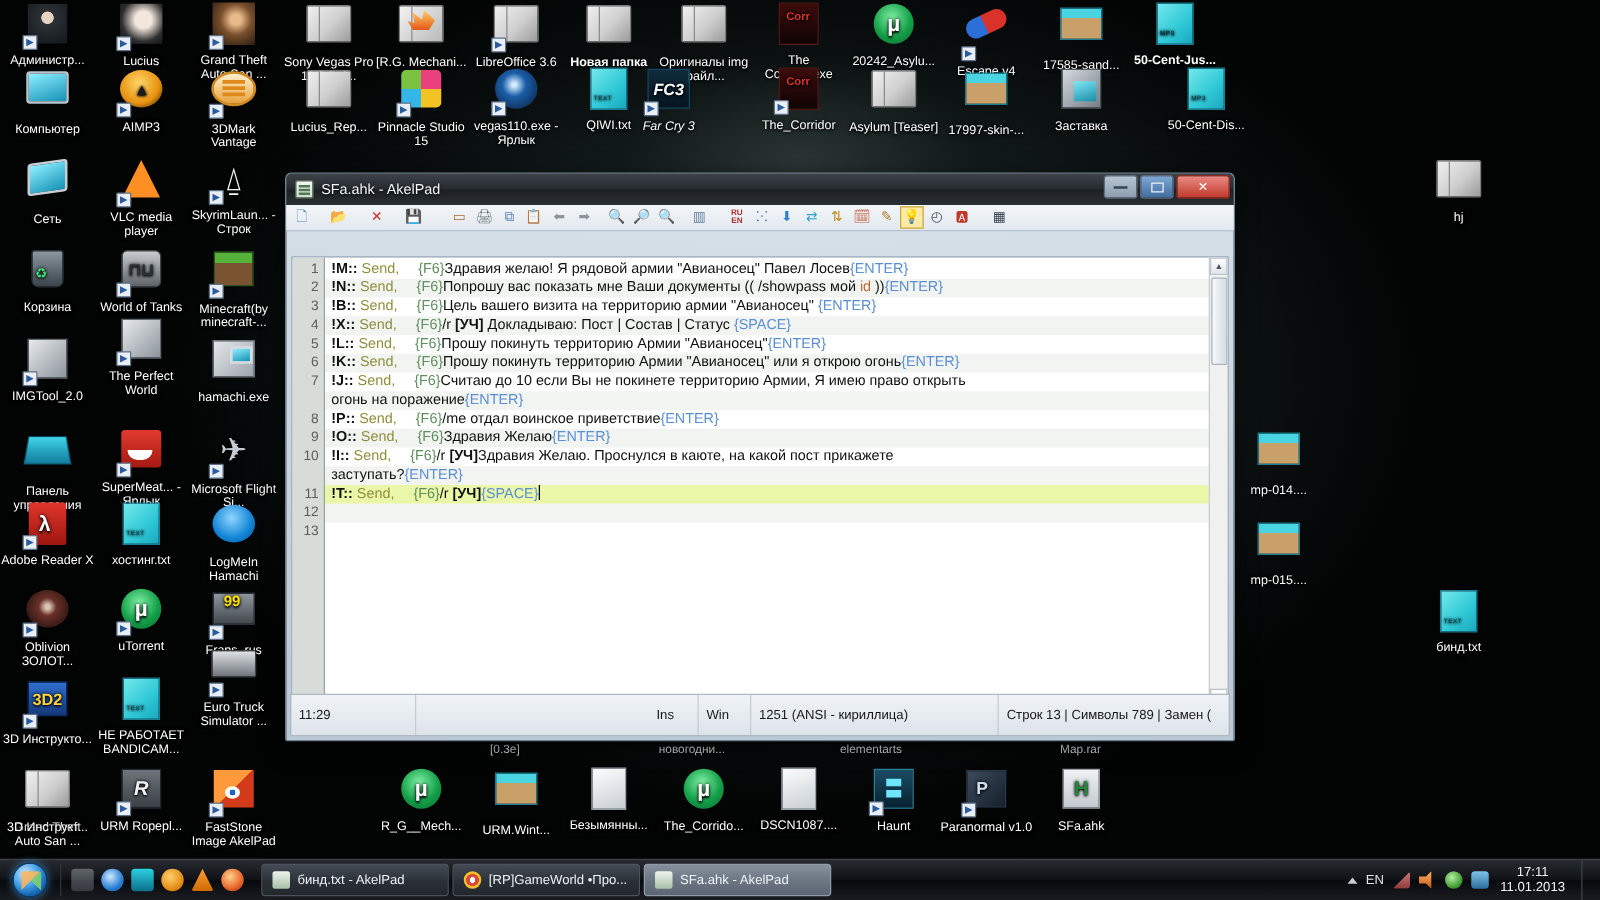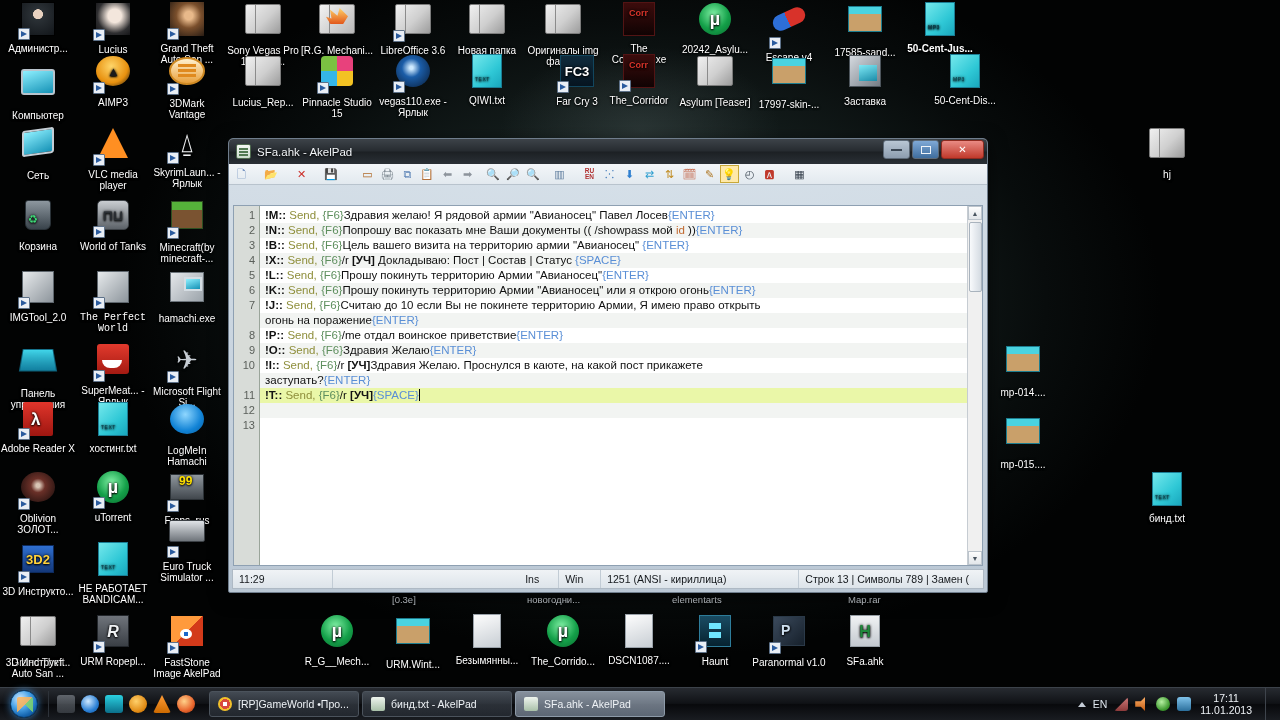--- a/index.html
+++ b/index.html
@@ -176,21 +176,21 @@
     font-size: 11.5px;
     color: #101010;
     overflow: hidden;
   }
   .crow { height: 15px; line-height: 15px; padding-left: 5px; white-space: nowrap; }
   .crow.alt { background: #f2f4f2; }
   .crow.cur { background: #eaf7a8; }
   .hk { color: #111; font-weight: bold; }
   .send { color: #8f8f3c; }
   .key { color: #5a8fd6; }
-  .keyg { color: #5e8f5e; }
+  .keyg { color: #5e8f5e; margin-left: 12px; }
   .idtok { color: #c0682e; }
   .uc { color: #111; font-weight: bold; }
   .caret-bar {
     display: inline-block; width: 1px; height: 12px;
     background: #000; vertical-align: -2px;
   }
   #vscroll {
     position: absolute; right: 0; top: 0; bottom: 0; width: 15px;
     background: #f0f0f0; border-left: 1px solid #c6ccd2;
   }
@@ -200,21 +200,21 @@
     border: 1px solid #bcc4cc;
     font-size: 7px; color: #4a5560;
   }
   #vscroll .thumb {
     position: absolute; top: 16px; left: 1px; width: 13px; height: 70px;
     background: linear-gradient(90deg,#f8fafc,#d4dbe2);
     border: 1px solid #a9b3bd; border-radius: 2px;
   }
 
   #statusbar {
-    position: absolute; left: 3px; right: 3px; bottom: 3px; height: 20px;
+    position: absolute; left: 3px; right: 3px; bottom: 3px; height: 34px;
     display: flex; align-items: flex-start;
     font-size: 10.5px; color: #14181c;
     background: linear-gradient(180deg,#f0f3f6,#dde4ea);
     border: 1px solid #aeb9c4;
   }
   .sb-cell { padding: 0 6px; height: 100%; display: flex; align-items: center; border-right: 1px solid #c2ccd5; }
   .sb-grow { flex: 1; border-right: 1px solid #c2ccd5; }
   .sb-right { margin-left: auto; padding-right: 14px; }
 
   
@@ -275,21 +275,21 @@
   <div id="wallpaper-art"></div>
 
   <div id="icon-layer">
       <div class="dicon" style="left: 1px; top: 0px;">
         <div class="glyph">
           <div style="width:34px;height:34px;margin:2px auto 0;background:radial-gradient(circle at 50% 35%,#e8d2c0 18%,#2b3136 20%,#12161a 100%);border:1px solid #000;"></div>
           <span class="shortcut-arrow"></span>
         </div>
         <span class="lbl">Администр...</span>
       </div>
-      <div class="dicon" style="left: 1px; top: 64px;">
+      <div class="dicon" style="left: 1px; top: 52px;">
         <div class="glyph">
           <div style="width:34px;height:26px;margin:5px auto 0;border-radius:3px;background:linear-gradient(160deg,#8ef0ff,#1491b5);border:2px solid #b9c4cd;"></div>
         </div>
         <span class="lbl">Компьютер</span>
       </div>
       <div class="dicon" style="left: 1px; top: 124px;">
         <div class="glyph">
           <div style="width:32px;height:26px;margin:5px auto 0;border-radius:3px;background:linear-gradient(160deg,#8ef0ff,#1491b5);border:2px solid #c5ced6;transform:skewY(-8deg);"></div>
         </div>
         <span class="lbl">Сеть</span>
@@ -364,21 +364,21 @@
         </div>
         <span class="lbl">VLC media player</span>
       </div>
       <div class="dicon" style="left: 76px; top: 196px;">
         <div class="glyph">
           <div style="width:32px;height:30px;margin:4px auto 0;border-radius:5px;background:linear-gradient(180deg,#c9cdd1,#5c6268);border:1px solid #3e4348;color:#2a2f34;font-size:13px;text-align:center;line-height:30px;font-weight:bold;">⊓⊔</div>
           <span class="shortcut-arrow"></span>
         </div>
         <span class="lbl">World of Tanks</span>
       </div>
-      <div class="dicon" style="left: 76px; top: 268px; font-family: Liberation Mono, monospace;">
+      <div class="dicon" style="left: 76px; top: 252px;">
         <div class="glyph">
           <div style="width:32px;height:32px;margin:3px auto 0;background:linear-gradient(135deg,#e7eaec,#8d959c);border:1px solid #5f676e;"></div>
           <span class="shortcut-arrow"></span>
         </div>
         <span class="lbl">The Perfect World</span>
       </div>
       <div class="dicon" style="left: 76px; top: 340px;">
         <div class="glyph">
           <div style="width:32px;height:30px;margin:4px auto 0;background:linear-gradient(180deg,#e23a2d,#a41a12);border-radius:3px;"></div>
           <div style="position:absolute;left:9px;top:16px;width:20px;height:8px;background:#fff;border-radius:0 0 9px 9px;"></div>
@@ -425,21 +425,21 @@
           <div style="position:absolute;left:11px;top:12px;width:18px;height:3px;background:#e08a1e;box-shadow:0 5px 0 #e08a1e,0 -5px 0 #e08a1e;"></div>
           <span class="shortcut-arrow"></span>
         </div>
         <span class="lbl">3DMark Vantage</span>
       </div>
       <div class="dicon" style="left: 150px; top: 124px;">
         <div class="glyph">
           <div style="width:34px;height:34px;margin:2px auto 0;color:#f2f4f6;font-size:26px;text-align:center;line-height:34px;">⍙</div>
           <span class="shortcut-arrow"></span>
         </div>
-        <span class="lbl">SkyrimLaun... - Ярлык</span>
+        <span class="lbl">SkyrimLaun... - Строк</span>
       </div>
       <div class="dicon" style="left: 150px; top: 196px;">
         <div class="glyph">
           <div style="width:32px;height:28px;margin:5px auto 0;background:linear-gradient(180deg,#55b23a 0 32%,#7a5331 32% 100%);border:1px solid #2d4f21;"></div>
           <span class="shortcut-arrow"></span>
         </div>
         <span class="lbl">Minecraft(by minecraft-...</span>
       </div>
       <div class="dicon" style="left: 150px; top: 268px;">
         <div class="glyph">
@@ -497,21 +497,21 @@
         </div>
         <span class="lbl">[R.G. Mechani...</span>
       </div>
       <div class="dicon" style="left: 376px; top: 0px;">
         <div class="glyph">
           <div class="art-folder"></div>
           <span class="shortcut-arrow"></span>
         </div>
         <span class="lbl">LibreOffice 3.6</span>
       </div>
-      <div class="dicon" style="left: 450px; top: 0px;">
+      <div class="dicon" style="left: 450px; top: 0px; font-weight: bold;">
         <div class="glyph">
           <div class="art-folder"></div>
         </div>
         <span class="lbl">Новая папка</span>
       </div>
       <div class="dicon" style="left: 526px; top: 0px;">
         <div class="glyph">
           <div class="art-folder"></div>
         </div>
         <span class="lbl">Оригиналы img файл...</span>
@@ -567,21 +567,21 @@
           <span class="shortcut-arrow"></span>
         </div>
         <span class="lbl">vegas110.exe - Ярлык</span>
       </div>
       <div class="dicon" style="left: 450px; top: 52px;">
         <div class="glyph">
           <div class="art-txt"></div>
         </div>
         <span class="lbl">QIWI.txt</span>
       </div>
-      <div class="dicon" style="left: 540px; top: 52px;">
+      <div class="dicon" style="left: 498px; top: 52px; font-style: italic;">
         <div class="glyph">
           <div style="width:34px;height:32px;margin:3px auto 0;background:linear-gradient(180deg,#0f2b3c,#061420);border:1px solid #12465e;color:#fff;font-weight:bold;font-size:13px;text-align:center;line-height:32px;">FC3</div>
           <span class="shortcut-arrow"></span>
         </div>
         <span class="lbl">Far Cry 3</span>
       </div>
       <div class="dicon" style="left: 602px; top: 52px;">
         <div class="glyph">
           <div style="width:32px;height:34px;margin:2px auto 0;background:linear-gradient(180deg,#3c0c0c,#100303);border:1px solid #521414;"></div>
           <div style="position:absolute;left:10px;top:6px;color:#d8342a;font-size:9px;font-weight:bold;">Corr</div>
@@ -880,26 +880,26 @@
     <div class="qlaunch">
       <span class="qicon" style="background:linear-gradient(180deg,#8d949c,#4d535a);opacity:.6"></span>
       <span class="qicon" style="border-radius:50%;background:radial-gradient(circle at 40% 35%,#cfe9ff,#2a7fd4 60%,#0d4f96);"></span>
       <span class="qicon" style="background:linear-gradient(180deg,#2ad0e0,#0b6f8a);"></span>
       <span class="qicon" style="border-radius:50%;background:radial-gradient(circle at 40% 35%,#ffd06a,#e08a14 65%,#9a5800);"></span>
       <span class="qicon" style="background:linear-gradient(180deg,#ff9c37,#cc6a00);clip-path:polygon(50% 0,100% 100%,0 100%);"></span>
       <span class="qicon" style="border-radius:50%;background:radial-gradient(circle at 40% 35%,#ffd18a,#e8642c 60%,#8c2f0c);"></span>
     </div>
     <div id="tasks">
         <div class="task">
+          <span class="tico" style="background: linear-gradient(rgb(238, 244, 238), rgb(168, 192, 168));"></span>
+          <span>бинд.txt - AkelPad</span>
+        </div>
+        <div class="task">
           <span class="tico" style="background: radial-gradient(circle, rgb(255, 255, 255) 22%, rgb(217, 74, 61) 23%, rgb(217, 74, 61) 50%, rgb(243, 192, 42) 50%, rgb(243, 192, 42) 75%, rgb(47, 158, 79) 76%); border-radius: 50%;"></span>
           <span>[RP]GameWorld •Про...</span>
-        </div>
-        <div class="task">
-          <span class="tico" style="background: linear-gradient(rgb(238, 244, 238), rgb(168, 192, 168));"></span>
-          <span>бинд.txt - AkelPad</span>
         </div>
         <div class="task active">
           <span class="tico" style="background: linear-gradient(rgb(238, 244, 238), rgb(168, 192, 168));"></span>
           <span>SFa.ahk - AkelPad</span>
         </div>
       </div>
     <div id="tray">
       <span class="tri"></span>
       <span>EN</span>
       <span class="qicon" style="width:14px;height:14px;background:linear-gradient(180deg,#cf7a7a,#8c3a3a);clip-path:polygon(0 100%,100% 0,100% 100%);"></span>

